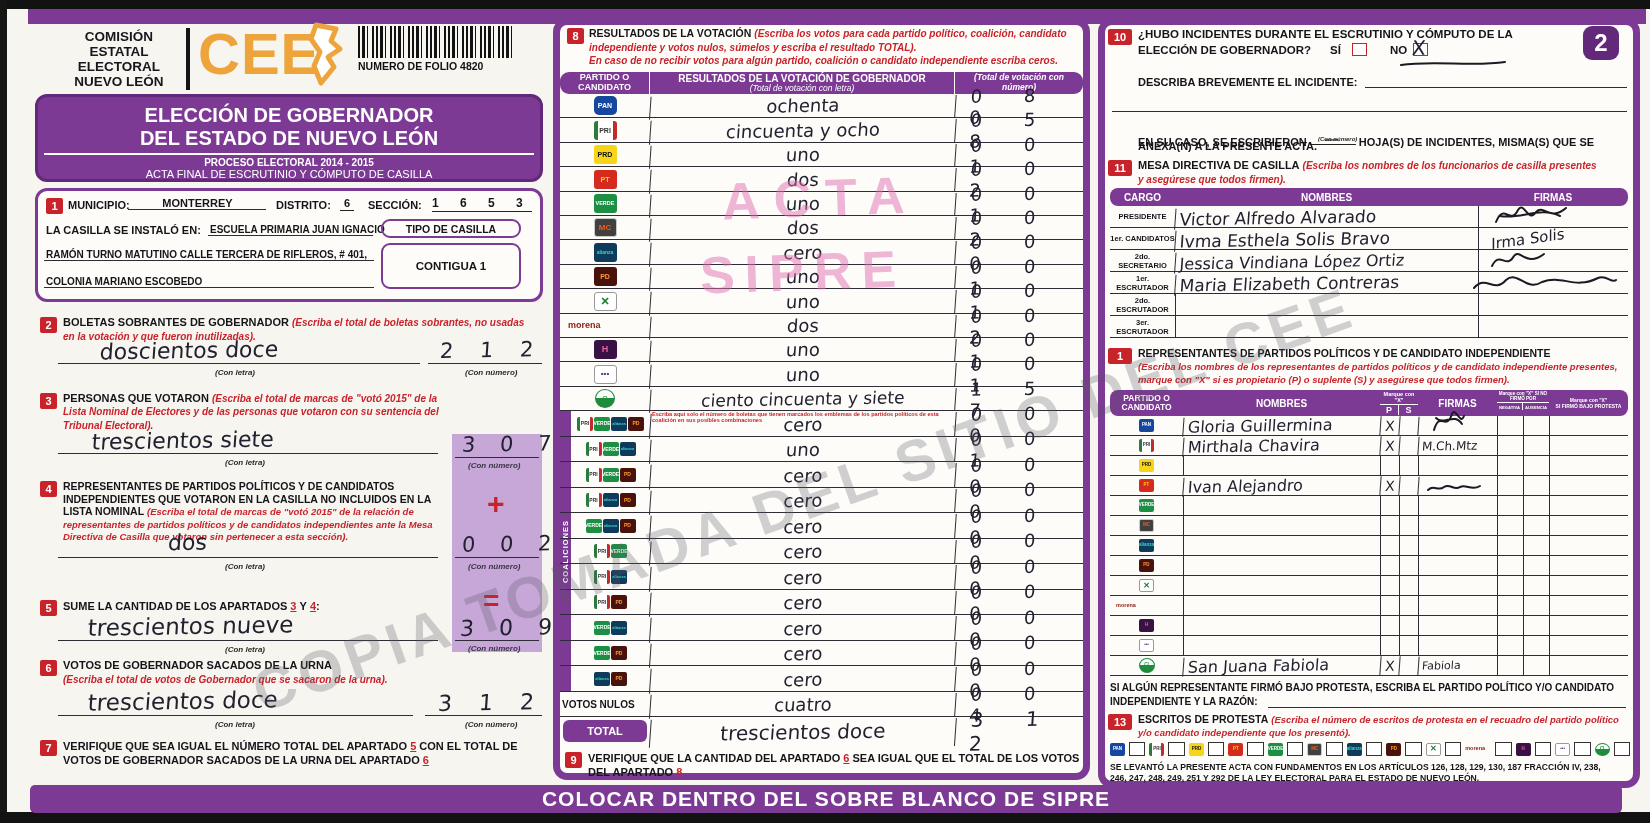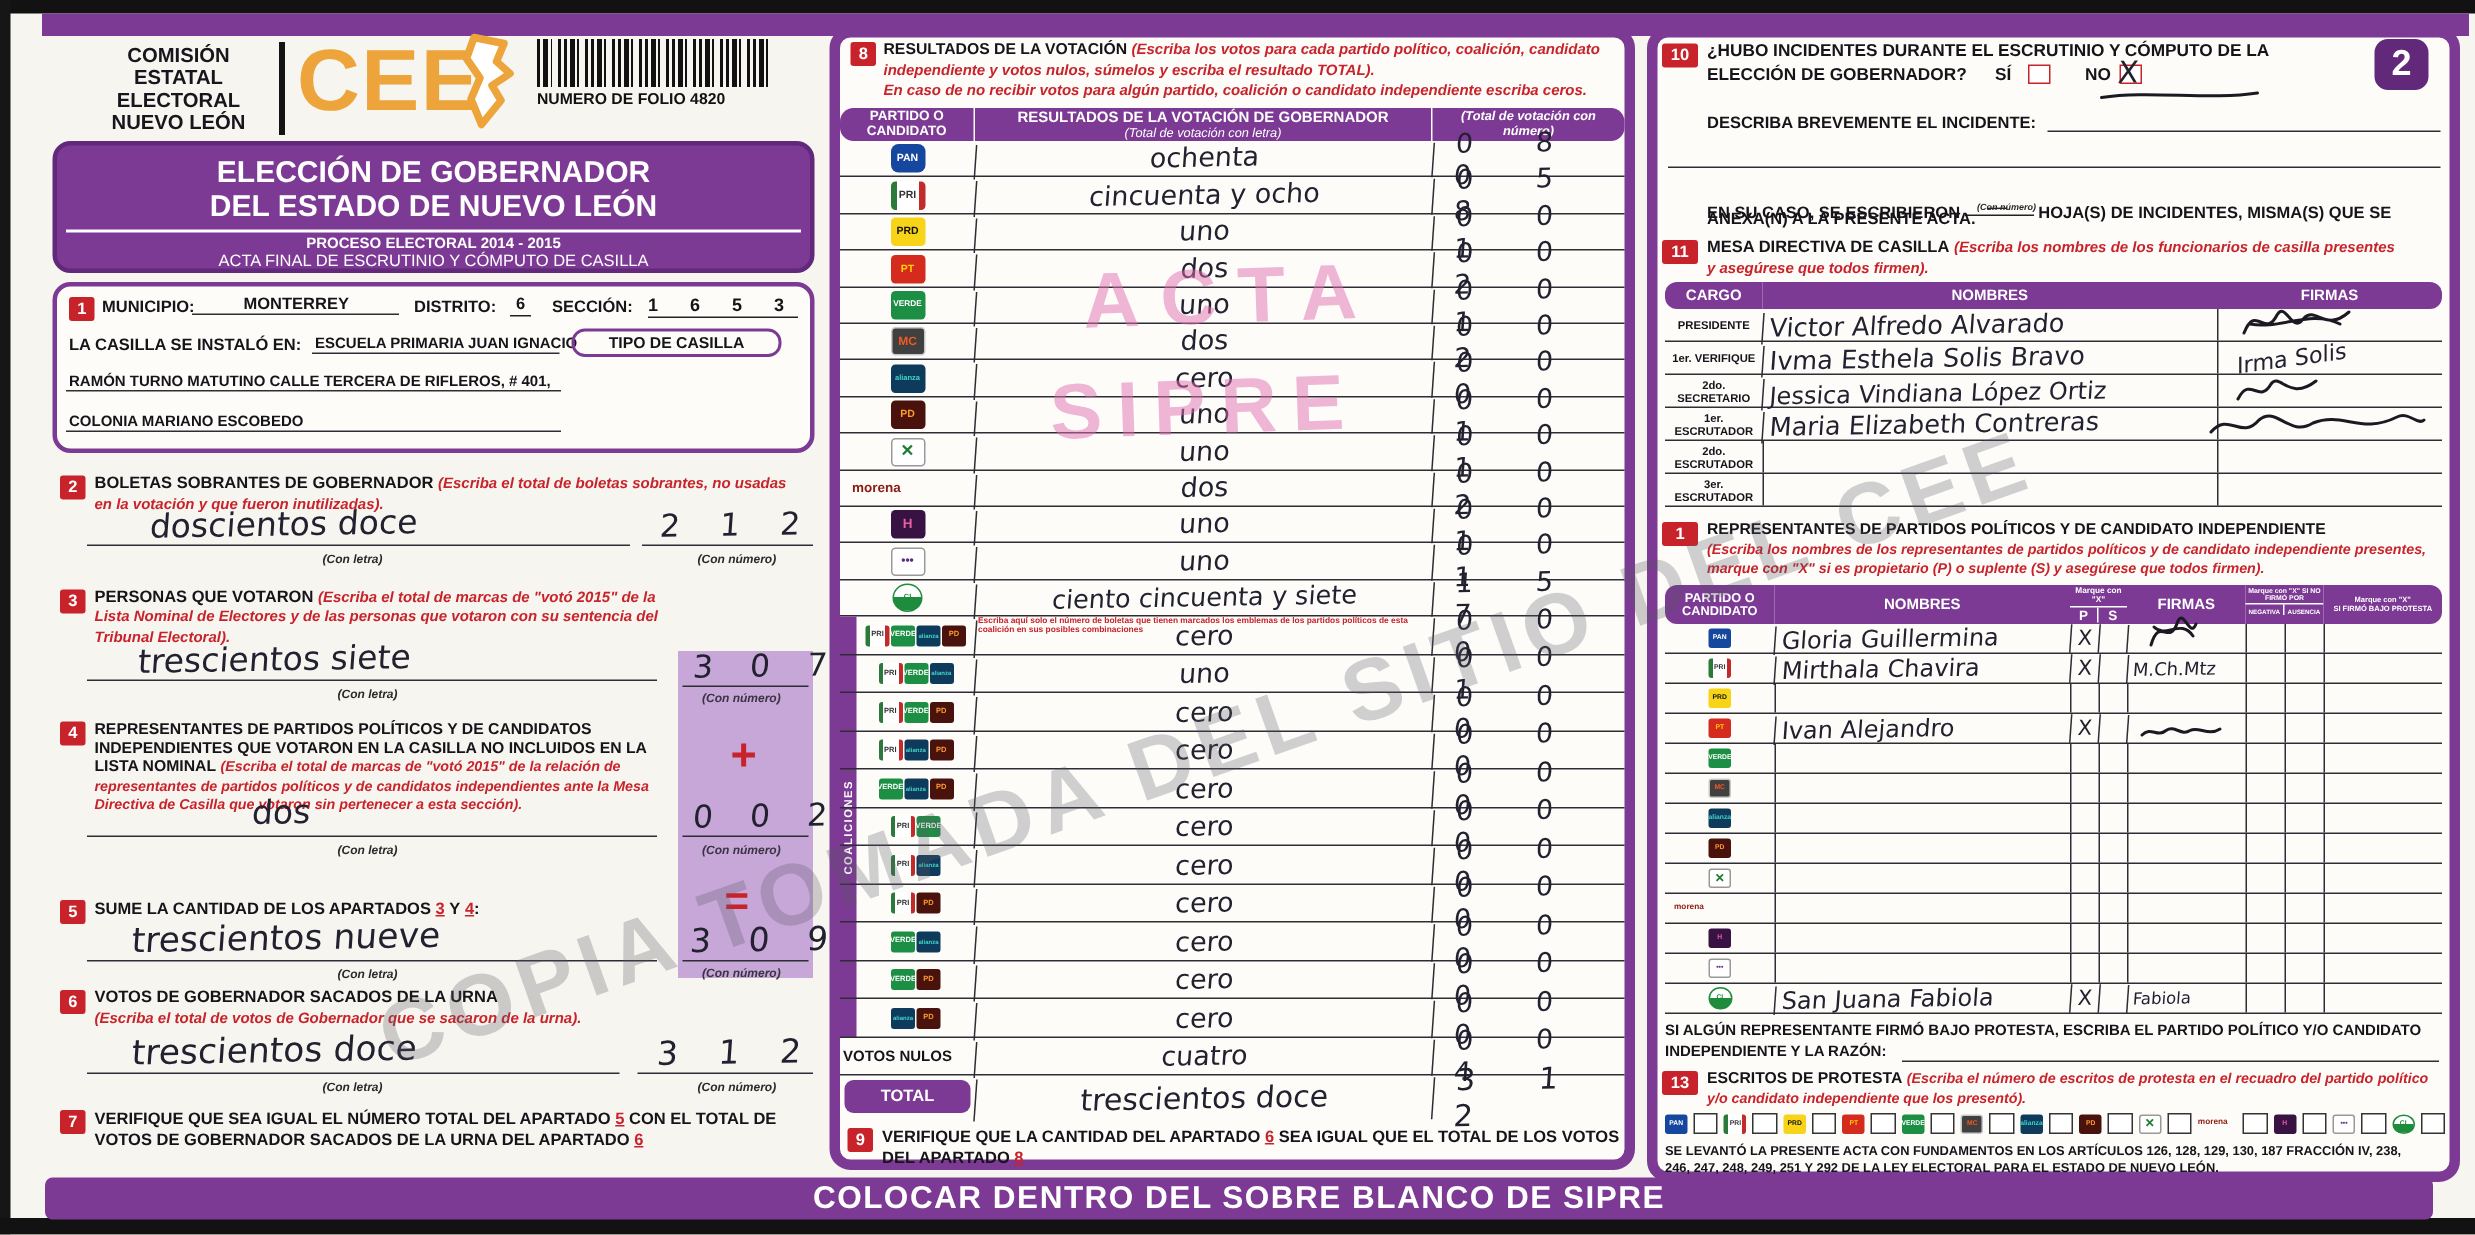--- a/index.html
+++ b/index.html
@@ -120,20 +120,23 @@
   <span class="abs bt" style="left:46px;top:224px;font-size:11px;">LA CASILLA SE INSTALÓ EN:</span>
   <span class="abs bt" style="left:210px;top:224px;font-size:10px;">ESCUELA PRIMARIA JUAN IGNACIO</span>
   <div class="uline" style="left:208px;top:222px;width:165px;height:14px;"></div>
   <span class="abs bt" style="left:46px;top:249px;font-size:10px;">RAMÓN TURNO MATUTINO CALLE TERCERA DE RIFLEROS, # 401,</span>
   <div class="uline" style="left:44px;top:247px;width:330px;height:14px;"></div>
   <span class="abs bt" style="left:46px;top:276px;font-size:10px;">COLONIA MARIANO ESCOBEDO</span>
   <div class="uline" style="left:44px;top:274px;width:330px;height:14px;"></div>
   <div class="abs" style="left:381px;top:219px;width:140px;height:19px;border:2.5px solid var(--purple);border-radius:9px;display:flex;align-items:center;justify-content:center;">
     <span class="bt" style="font-size:10.5px;">TIPO DE CASILLA</span>
   </div>
+  <div class="abs" style="left:381px;top:243px;width:140px;height:46px;border:2.5px solid var(--purple);border-radius:9px;display:flex;align-items:center;justify-content:center;">
+    <span class="bt" style="font-size:11.5px;">CONTIGUA 1</span>
+  </div>
 
   <div class="abs" style="left:452px;top:434px;width:90px;height:218px;background:var(--lav);"></div>
 
   <div class="rnum" style="left:40px;top:317px;">2</div>
   <div class="abs" style="left:63px;top:316px;width:465px;font-size:11px;line-height:1.25;">
     <span class="bt">BOLETAS SOBRANTES DE GOBERNADOR</span>
     <span class="ri" style="font-size:10px;">(Escriba el total de boletas sobrantes, no usadas en la votación y que fueron inutilizadas).</span>
   </div>
   <span class="abs hand" style="left:100px;top:338px;font-size:22px;">doscientos doce</span>
   <div class="uline" style="left:58px;top:346px;width:362px;height:18px;"></div>
@@ -483,21 +486,21 @@
 
   <div class="r11-row" style="top:206px;">
     <span class="r11-cargo">PRESIDENTE</span>
     <span class="r11-nom hand" style="font-size:17px;">Victor Alfredo Alvarado</span>
     <span class="r11-fir"></span>
   </div>
   <svg class="scrib" style="left:1490px;top:200px;" width="80" height="28" viewBox="0 0 80 28">
       <path d="M6 22 C 14 2 20 26 28 10 C 34 0 38 24 46 12 C 54 4 60 22 76 8 M10 16 C 30 20 50 6 70 16" stroke-width="2.2"></path>
     </svg>
   <div class="r11-row" style="top:228px;">
-    <span class="r11-cargo">1er. VERIFIQUE</span>
+    <span class="r11-cargo">1er. CANDIDATOS</span>
     <span class="r11-nom hand" style="font-size:17px;">Ivma Esthela Solis Bravo</span>
     <span class="r11-fir">
         <span class="hand" style="font-size:15px;transform:rotate(-8deg) skewX(-8deg);position:absolute;left:12px;top:2px;">Irma Solis</span>
       </span>
   </div>
   <div class="r11-row" style="top:250px;">
     <span class="r11-cargo">2do. SECRETARIO</span>
     <span class="r11-nom hand" style="font-size:16px;">Jessica Vindiana López Ortiz</span>
     <span class="r11-fir"></span>
   </div>

